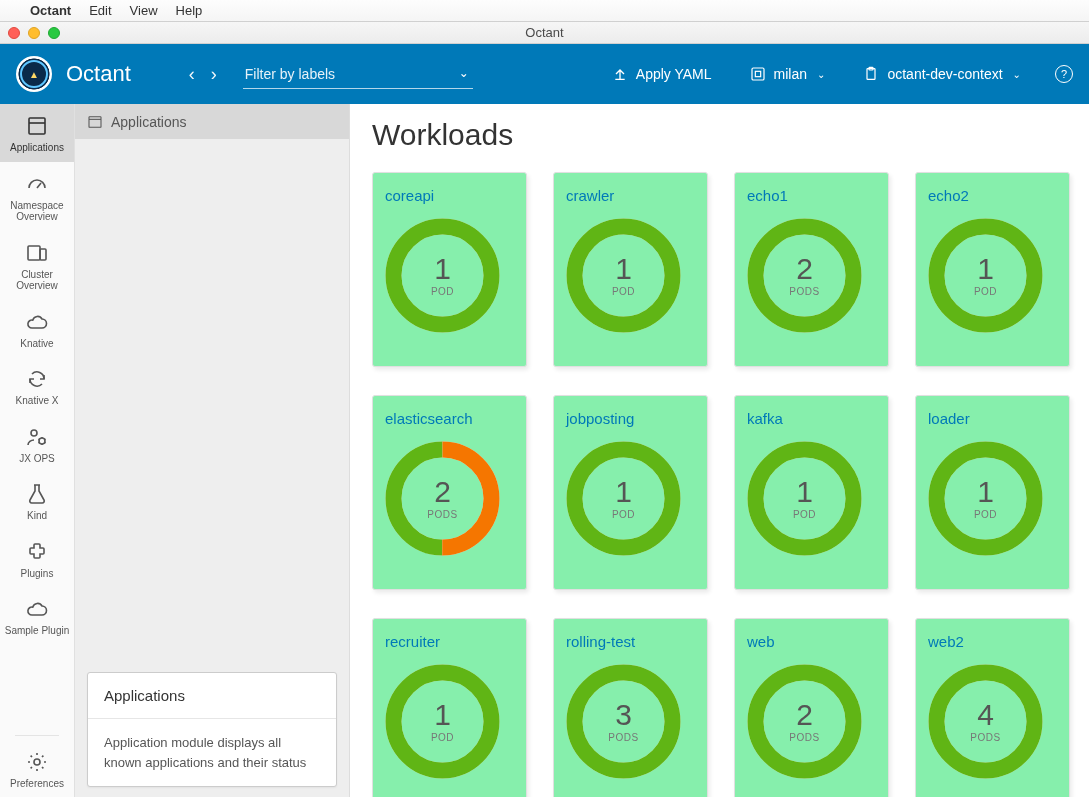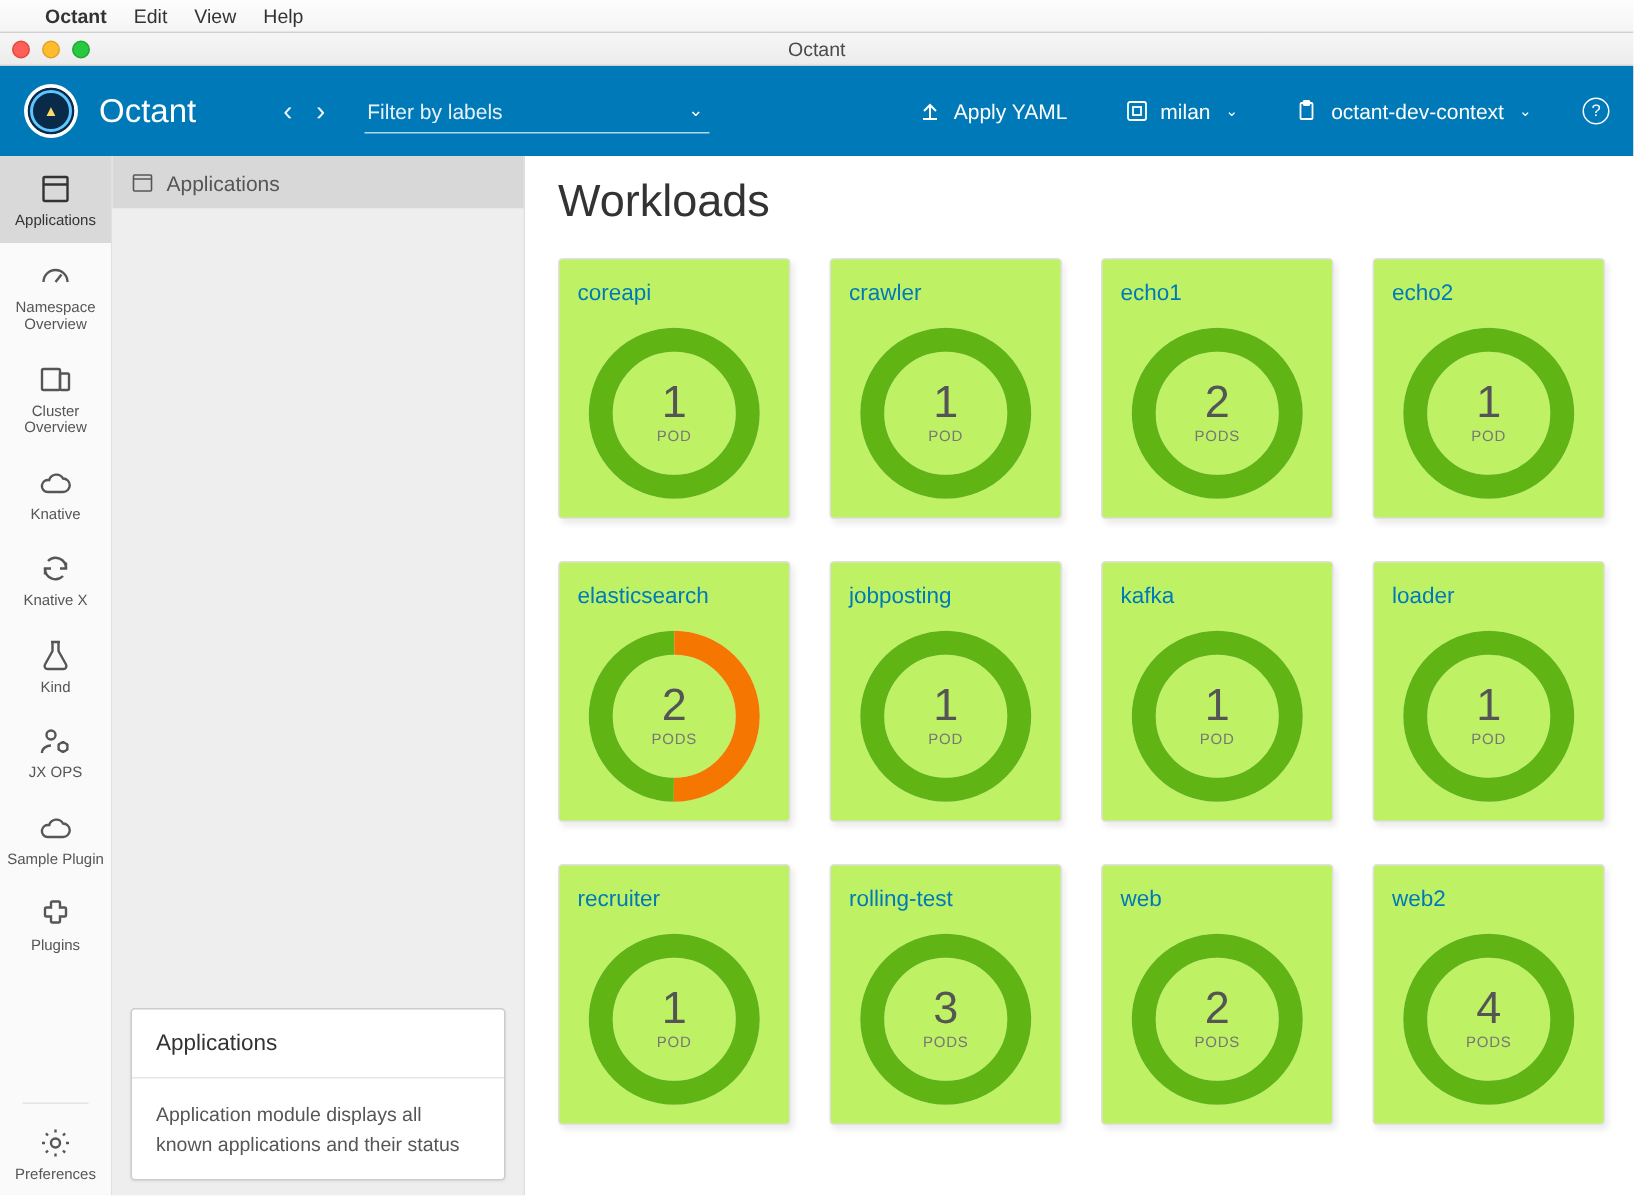--- a/index.html
+++ b/index.html
@@ -55,21 +55,21 @@
 .sec-body { flex: 1; background: #eee; position: relative; }
 .tooltip-card { position: absolute; bottom: 10px; left: 12px; right: 12px; background: #fff; border: 1px solid #ccc; border-radius: 3px; padding: 14px 16px; box-shadow: 0 1px 2px rgba(0,0,0,0.05); }
 .tooltip-card h4 { font-size: 15px; font-weight: 400; margin-bottom: 14px; color:#333; }
 .tooltip-card hr { border:none; border-top:1px solid #e6e6e6; margin: 0 -16px 14px; }
 .tooltip-card p { font-size: 13px; color: #565656; line-height: 1.5; }
 
 
 .content { flex: 1; padding: 14px 22px; overflow: auto; background: #fff; }
 .page-title { font-size: 30px; font-weight: 400; color: #333; margin-bottom: 20px; }
 .cards { display: grid; grid-template-columns: repeat(4, 155px); gap: 28px 26px; }
-.card { width: 155px; height: 174px; border: 1px solid #e0e0e0; border-radius: 3px; background: #bef264; box-shadow: 2px 3px 4px rgba(0,0,0,0.08); padding: 14px 12px; display: flex; flex-direction: column; align-items: center; }
+.card { width: 155px; height: 195px; border: 1px solid #e0e0e0; border-radius: 3px; background: #86efac; box-shadow: 2px 3px 4px rgba(0,0,0,0.08); padding: 14px 12px; display: flex; flex-direction: column; }
 .card-title { align-self: flex-start; color: #0079b8; font-size: 15px; margin-bottom: 14px; cursor: pointer; }
 .donut-wrap { position: relative; width: 115px; height: 115px; }
 .donut { width: 115px; height: 115px; transform: rotate(-90deg); }
 .donut circle { fill: none; stroke-width: 16; }
 .donut .track { stroke: #f0f0f0; }
 .donut .seg1 { stroke: #60b515; }
 .donut .seg2 { stroke: #f57600; }
 .donut-center { position: absolute; inset: 0; display: flex; flex-direction: column; align-items: center; justify-content: center; }
 .donut-num { font-size: 30px; color: #555; line-height: 1; }
 .donut-lbl { font-size: 10px; letter-spacing: 0.5px; color: #777; margin-top: 2px; }
@@ -173,44 +173,44 @@
         <svg class="icon" viewBox="0 0 24 24">
           <path d="M7 7a7 7 0 0 1 12 5"></path>
           <path d="M17 17a7 7 0 0 1-12-5"></path>
           <path d="M19 8l0 4l-4 0"></path>
           <path d="M5 16l0-4l4 0"></path>
         </svg>
     <span>Knative X</span>
       </div>
       <div class="side-item">
         <svg class="icon" viewBox="0 0 24 24">
-          <path d="M9 3h6M10 3v6l-5 9a2 2 0 0 0 1.8 3h10.4a2 2 0 0 0 1.8-3l-5-9V3"></path>
-        </svg>
-    <span>Kind</span>
-      </div>
-      <div class="side-item">
-        <svg class="icon" viewBox="0 0 24 24">
           <circle cx="9" cy="8" r="3"></circle>
           <path d="M3 20c0-3 3-5 6-5"></path>
           <circle cx="17" cy="16" r="3"></circle>
           <path d="M17 12v1M17 19v1M13.5 14l.9.5M19.6 17.5l.9.5M13.5 18l.9-.5M19.6 14.5l.9-.5"></path>
         </svg>
     <span>JX OPS</span>
       </div>
       <div class="side-item">
         <svg class="icon" viewBox="0 0 24 24">
+          <path d="M9 3h6M10 3v6l-5 9a2 2 0 0 0 1.8 3h10.4a2 2 0 0 0 1.8-3l-5-9V3"></path>
+        </svg>
+    <span>Kind</span>
+      </div>
+      <div class="side-item">
+        <svg class="icon" viewBox="0 0 24 24">
+          <path d="M10 4h4a1 1 0 0 1 1 1v3h3a1 1 0 0 1 1 1v4a1 1 0 0 1-1 1h-3v3a1 1 0 0 1-1 1h-4a1 1 0 0 1-1-1v-3H6a1 1 0 0 1-1-1v-4a1 1 0 0 1 1-1h3V5a1 1 0 0 1 1-1z"></path>
+        </svg>
+    <span>Plugins</span>
+      </div>
+      <div class="side-item">
+        <svg class="icon" viewBox="0 0 24 24">
           <path d="M7 18a4 4 0 1 1 .8-7.9A5 5 0 0 1 17 9a4 4 0 0 1 0 9H7z"></path>
         </svg>
     <span>Sample Plugin</span>
-      </div>
-      <div class="side-item">
-        <svg class="icon" viewBox="0 0 24 24">
-          <path d="M10 4h4a1 1 0 0 1 1 1v3h3a1 1 0 0 1 1 1v4a1 1 0 0 1-1 1h-3v3a1 1 0 0 1-1 1h-4a1 1 0 0 1-1-1v-3H6a1 1 0 0 1-1-1v-4a1 1 0 0 1 1-1h3V5a1 1 0 0 1 1-1z"></path>
-        </svg>
-    <span>Plugins</span>
       </div>
       <div class="side-spacer"></div>
       <div class="side-divider"></div>
       <div class="side-item">
         <svg class="icon" viewBox="0 0 24 24">
           <circle cx="12" cy="12" r="3"></circle>
           <path d="M12 3v2M12 19v2M3 12h2M19 12h2M5.6 5.6l1.4 1.4M17 17l1.4 1.4M5.6 18.4L7 17M17 7l1.4-1.4"></path>
         </svg>
   <span>Preferences</span>
       </div>

